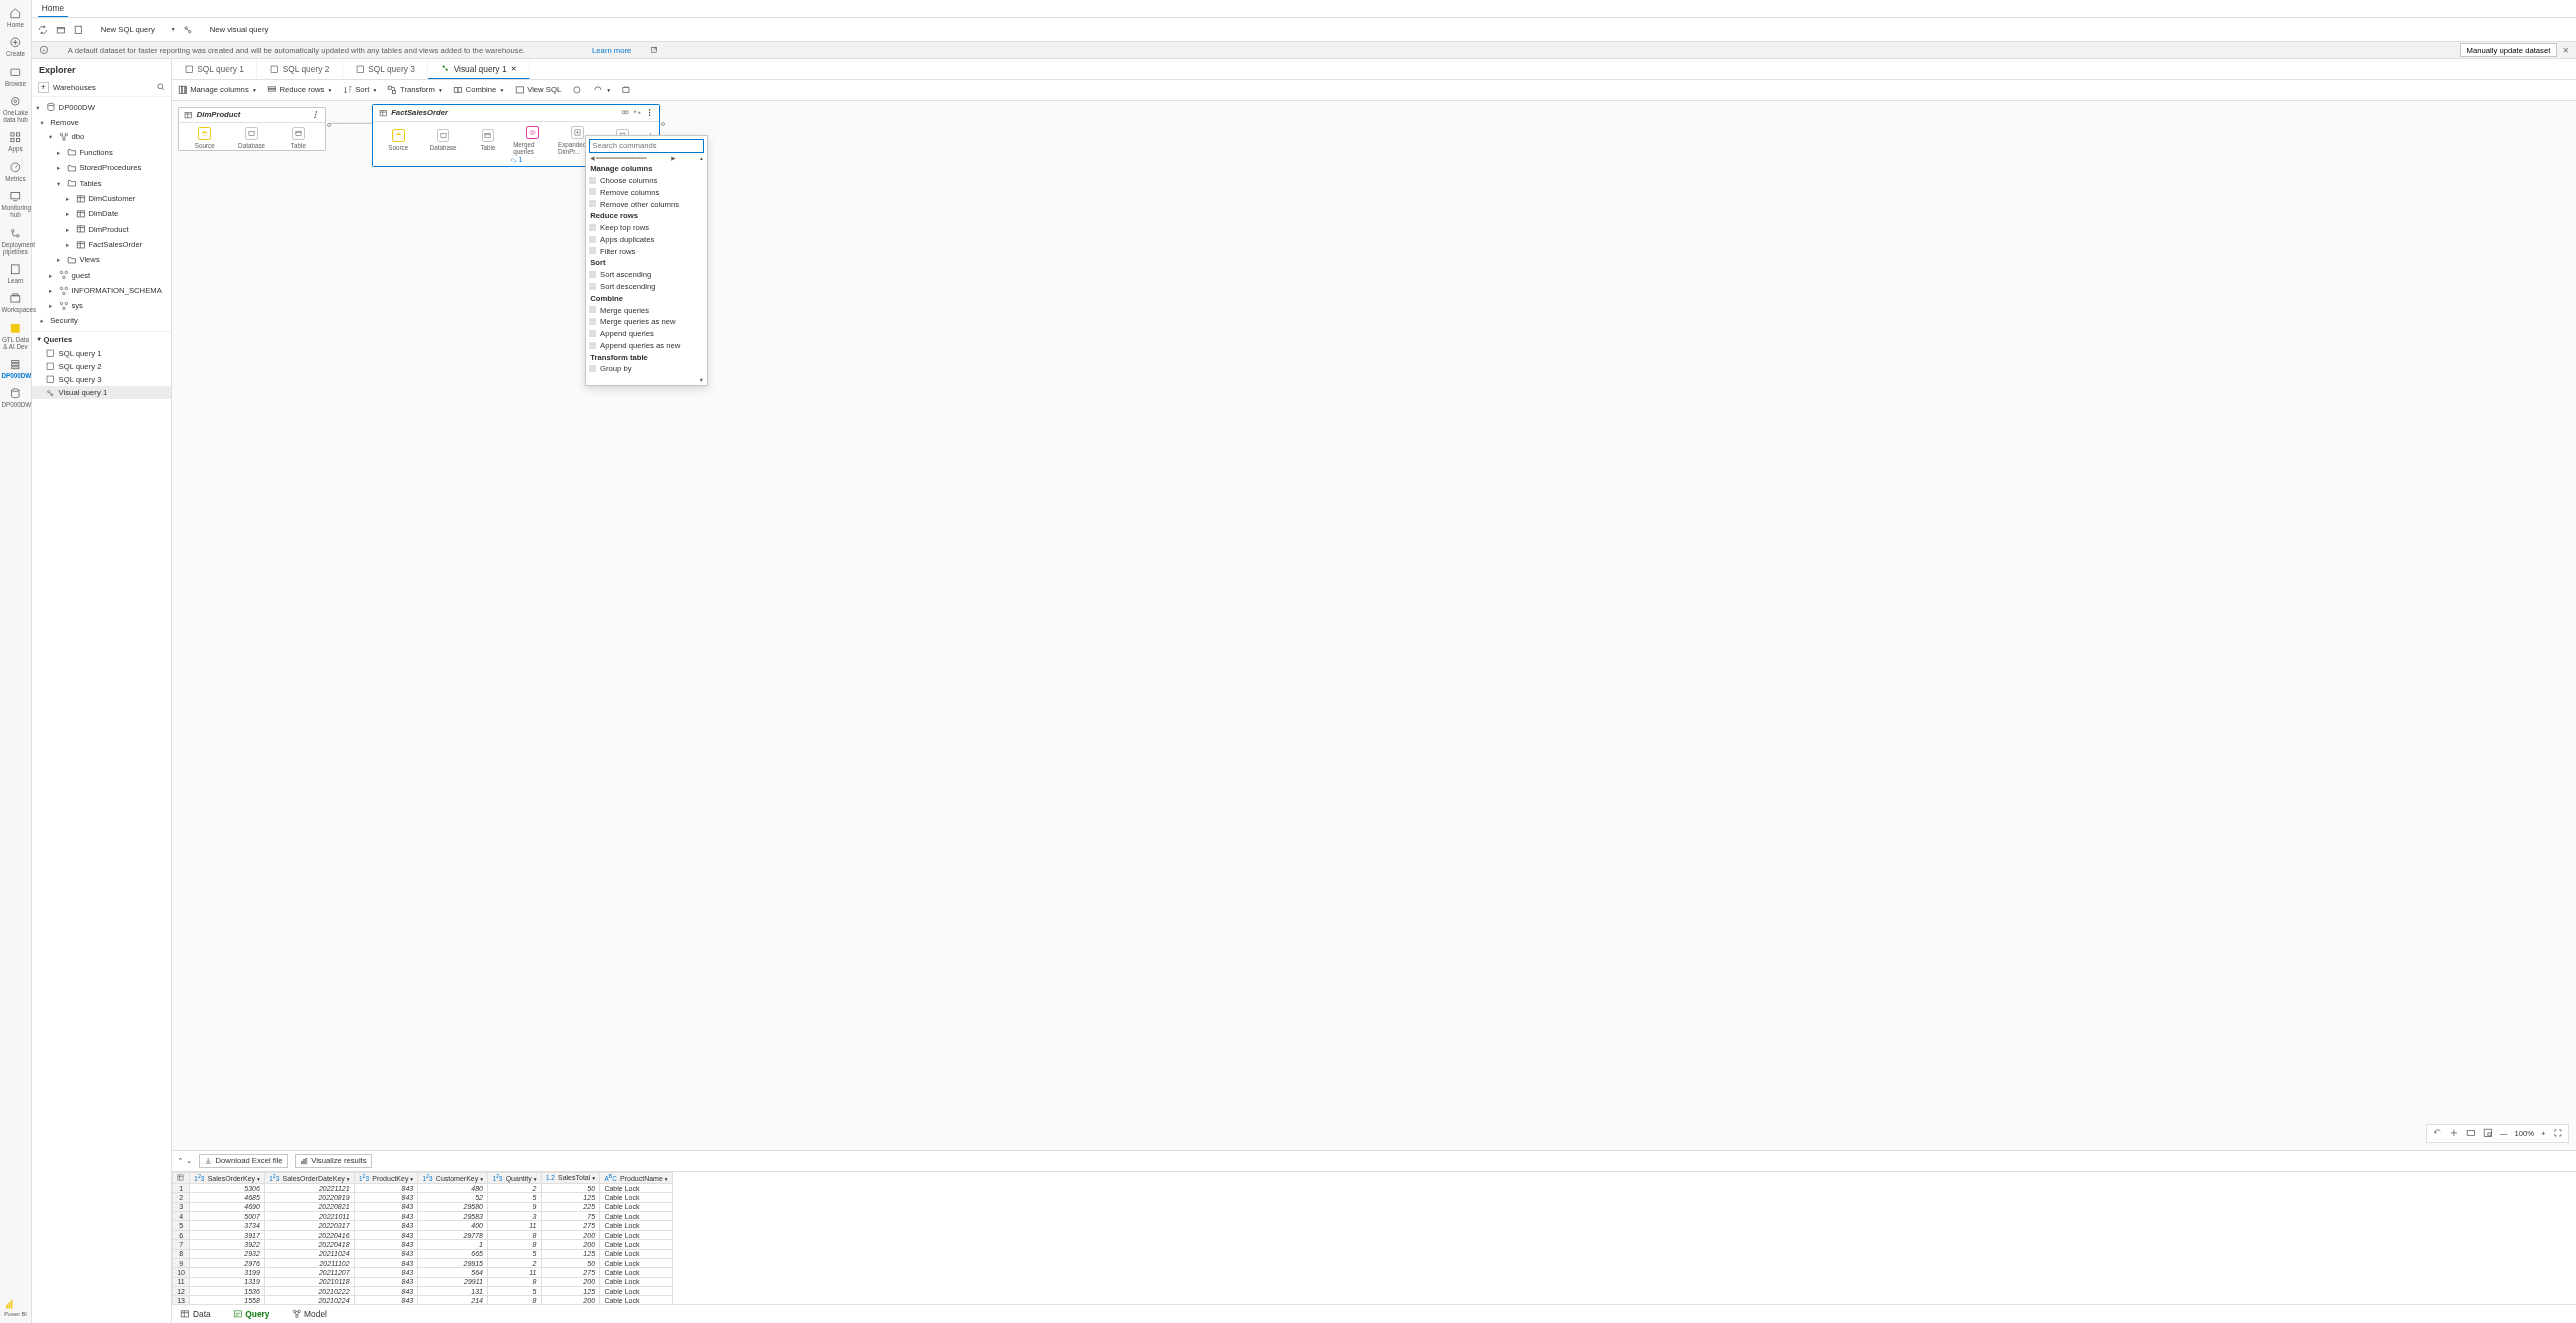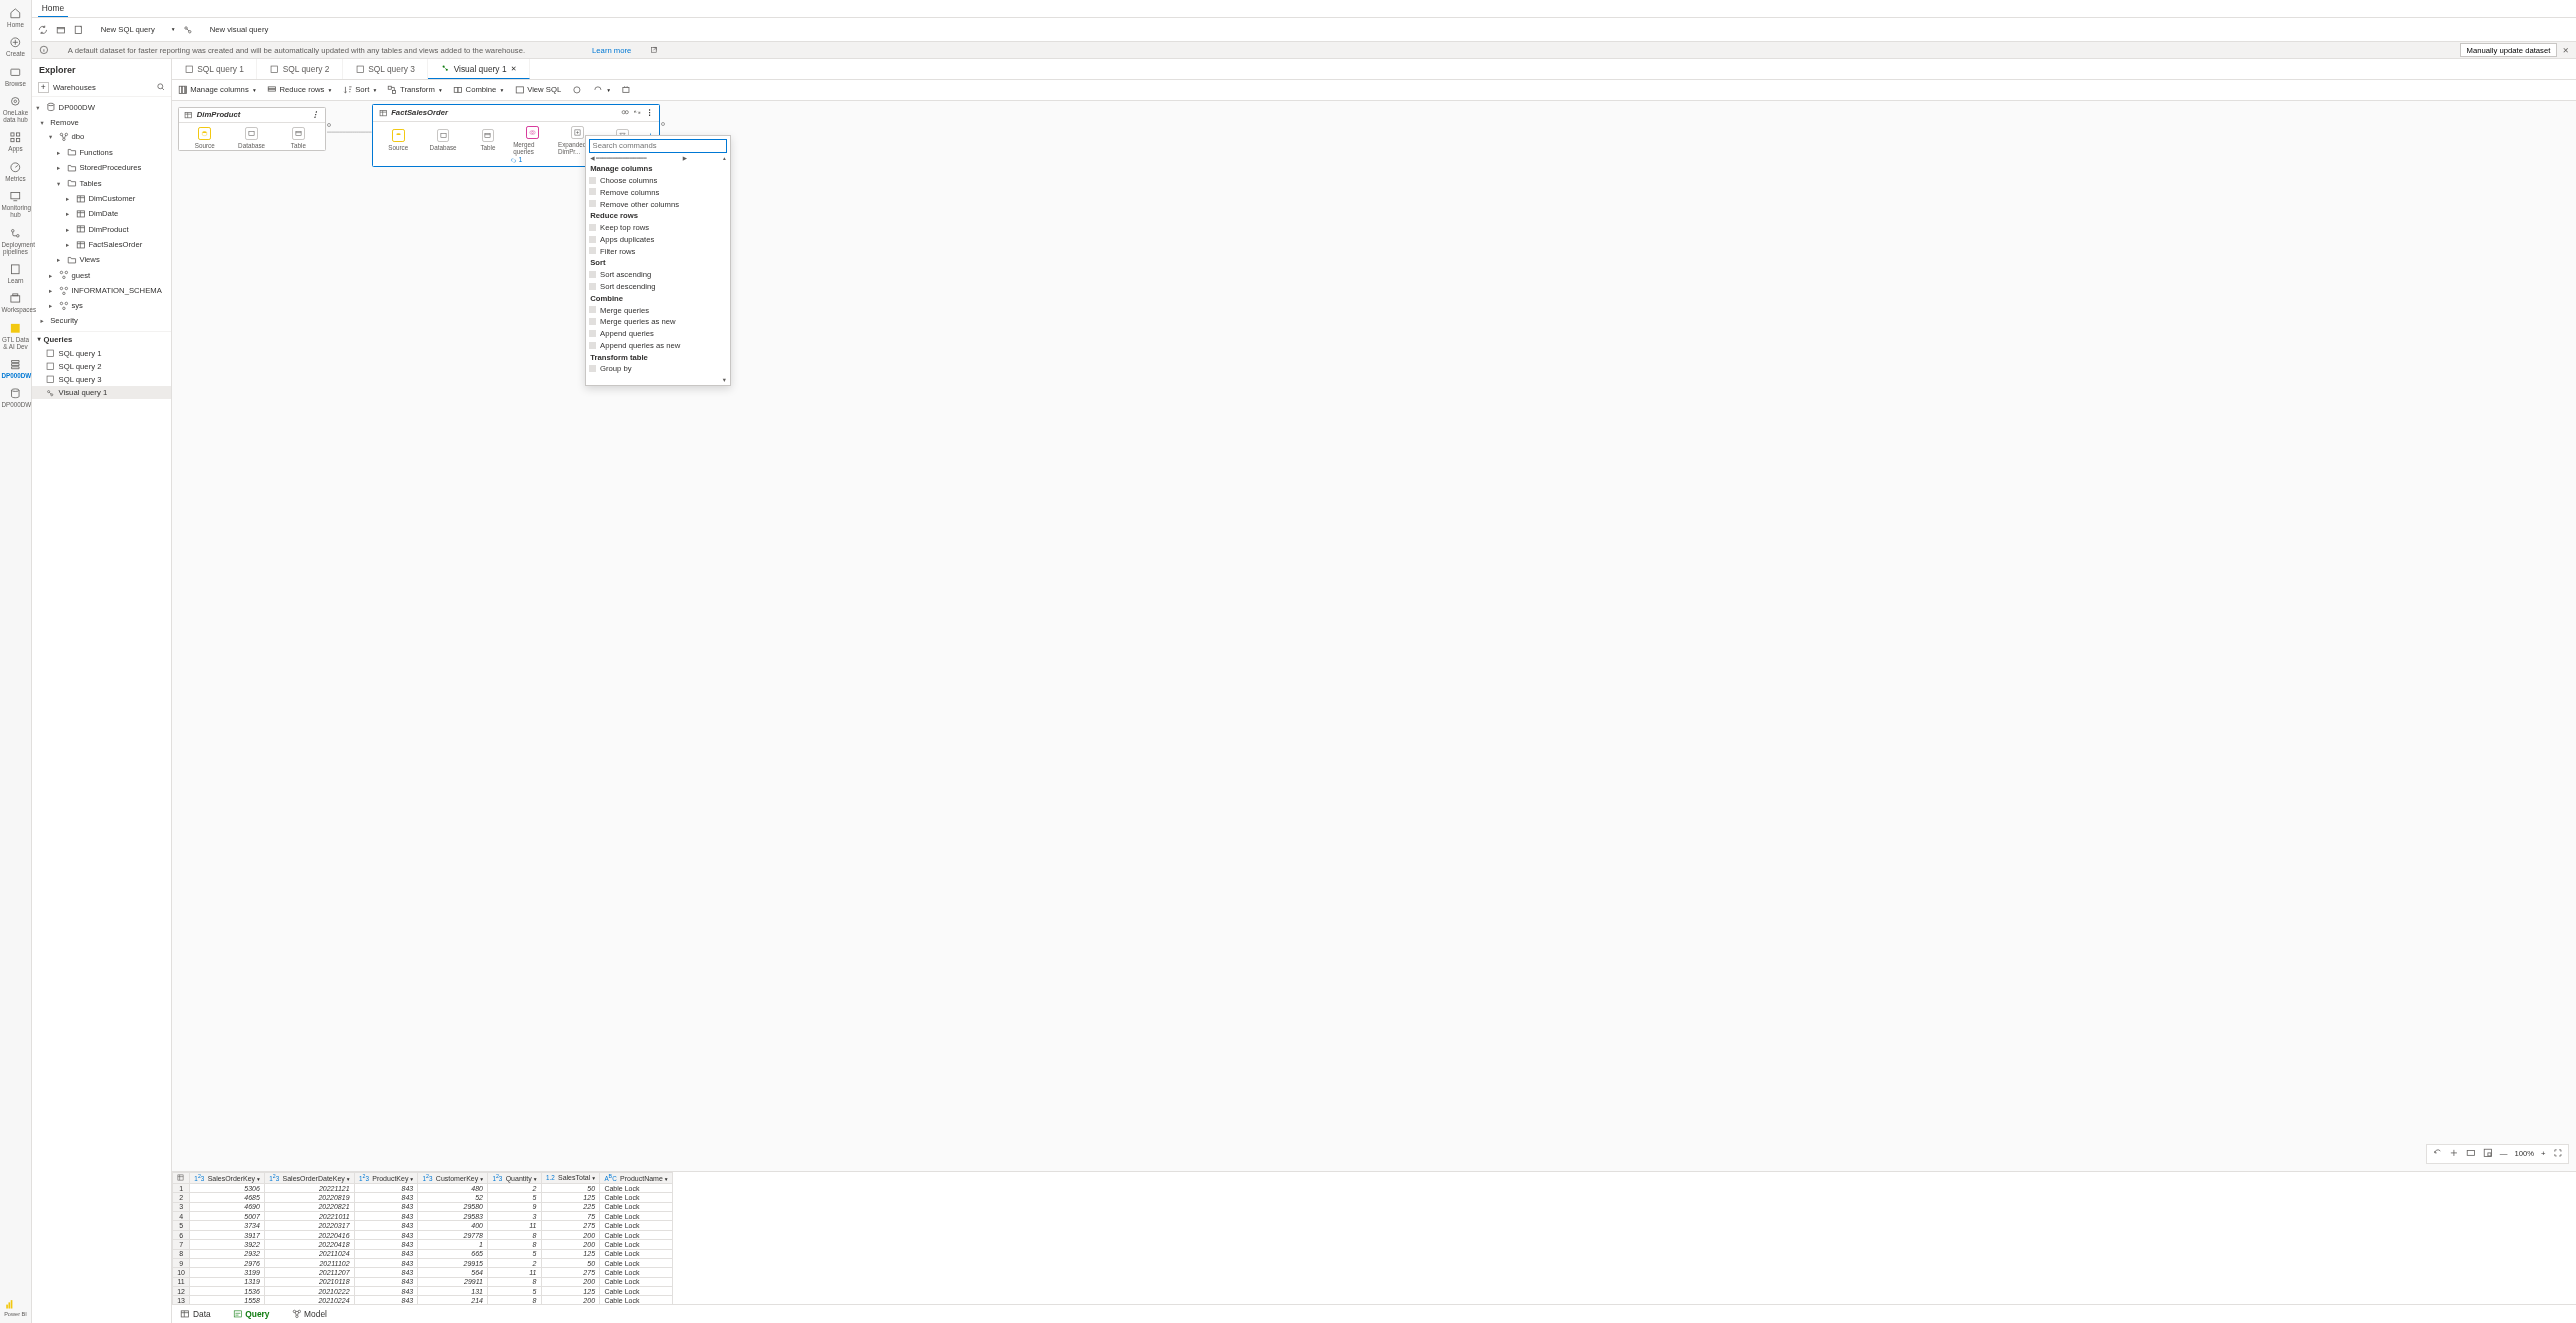--- a/index.html
+++ b/index.html
@@ -69,21 +69,21 @@
 .canvas .node-card { position: absolute; background: #fff; border: 0.7px solid #c8c6c4; font-size: 7.7px; border-radius: 1.4px; }
 .node-card.selected { border: 1.4px solid #0078d4; }
 .node-card .head { display: flex; align-items: center; padding: 2.8px 5.6px; border-bottom: 0.7px solid #e1dfdd; gap: 4.2px; font-weight: 600; font-style: italic; }
 .node-card .head-right { margin-left: auto; display: flex; gap: 4.2px; }
 .node-card .steps { display: flex; align-items: center; padding: 4.2px 5.6px 1.4px; gap: 5.6px; }
 .step { display: flex; flex-direction: column; align-items: center; font-size: 6.3px; color: #605e5c; width: 43px; }
 .step .dot { width: 12.6px; height: 12.6px; border-radius: 2.1px; background: #fff; border: 0.7px solid #c8c6c4; display: flex; align-items: center; justify-content: center; margin-bottom: 2.1px; }
 .rail-line { height: 0.7px; background: #c8c6c4; flex: 1; margin: 0 -2.8px 9.8px; }
 
 
-.ctx { position: absolute; width: 146px; background: #fff; border: 0.7px solid #c8c6c4; box-shadow: 0 2.8px 8.4px rgba(0,0,0,0.15); font-size: 7.7px; z-index: 10; }
+.ctx { position: absolute; width: 123px; background: #fff; border: 0.7px solid #c8c6c4; box-shadow: 0 2.8px 8.4px rgba(0,0,0,0.15); font-size: 7.7px; z-index: 10; }
 .ctx .search-row { padding: 2.8px; }
 .ctx .search-row input { width: 100%; font-size: 7.7px; padding: 1.4px 2.8px; border: 0.7px solid #0078d4; outline: none; }
 .ctx .hint { font-size: 5.6px; color: #605e5c; padding: 0 4.2px 1.4px; display: flex; justify-content: space-between; }
 .ctx .group { padding: 1.4px 4.2px; font-weight: 600; }
 .ctx .item { padding: 1.4px 4.2px 1.4px 14px; cursor: pointer; position: relative; }
 .ctx .item::before { content: ""; position: absolute; left: 2.8px; top: 2.1px; width: 7px; height: 7px; background: #e1dfdd; }
 
 
 .zoom { position: absolute; right: 7px; bottom: 7px; background: #fff; border: 0.7px solid #e1dfdd; display: flex; align-items: center; gap: 7px; padding: 2.8px 5.6px; font-size: 7.7px; }
 
@@ -688,20 +688,40 @@
               </svg></span>
           <span>—</span>
           <span>100%</span>
           <span>+</span>
           <span><svg class="ico-svg" width="9.8" height="9.8" viewBox="0 0 16 16">
                 <path d="M3 6V3h3M13 6V3h-3M3 10v3h3M13 10v3h-3"></path>
               </svg></span>
         </div>
       </div>
 
+      <div class="results-bar">
+        <div class="caret-pair">
+            <span>⌃</span>
+            <span>⌄</span>
+          </div>
+        <div class="btn">
+            <svg class="ico-svg" width="8.4" height="8.4" viewBox="0 0 16 16">
+              <path d="M8 2v8m0 0l-3-3m3 3l3-3M3 12h10"></path>
+            </svg>
+            <span>Download Excel file</span>
+          </div>
+        <div class="btn">
+            <svg class="ico-svg" width="8.4" height="8.4" viewBox="0 0 16 16">
+              <rect x="3" y="8" width="2" height="5"></rect>
+              <rect x="7" y="5" width="2" height="8"></rect>
+              <rect x="11" y="3" width="2" height="10"></rect>
+            </svg>
+            <span>Visualize results</span>
+          </div>
+      </div>
 
       <div class="grid" style="height:133px;">
         <table class="data" id="data-grid">
           <thead>
               <tr id="grid-head">
                 <th><svg class="ico-svg" width="7" height="7" viewBox="0 0 16 16">
                     <rect x="2" y="2" width="12" height="12"></rect>
                     <path d="M2 6h12M6 2v12"></path>
                   </svg></th>
                 <th><span class="col-ico">1<sup>2</sup>3</span> SalesOrderKey <span style="font-size:5.6px;">▾</span></th>

